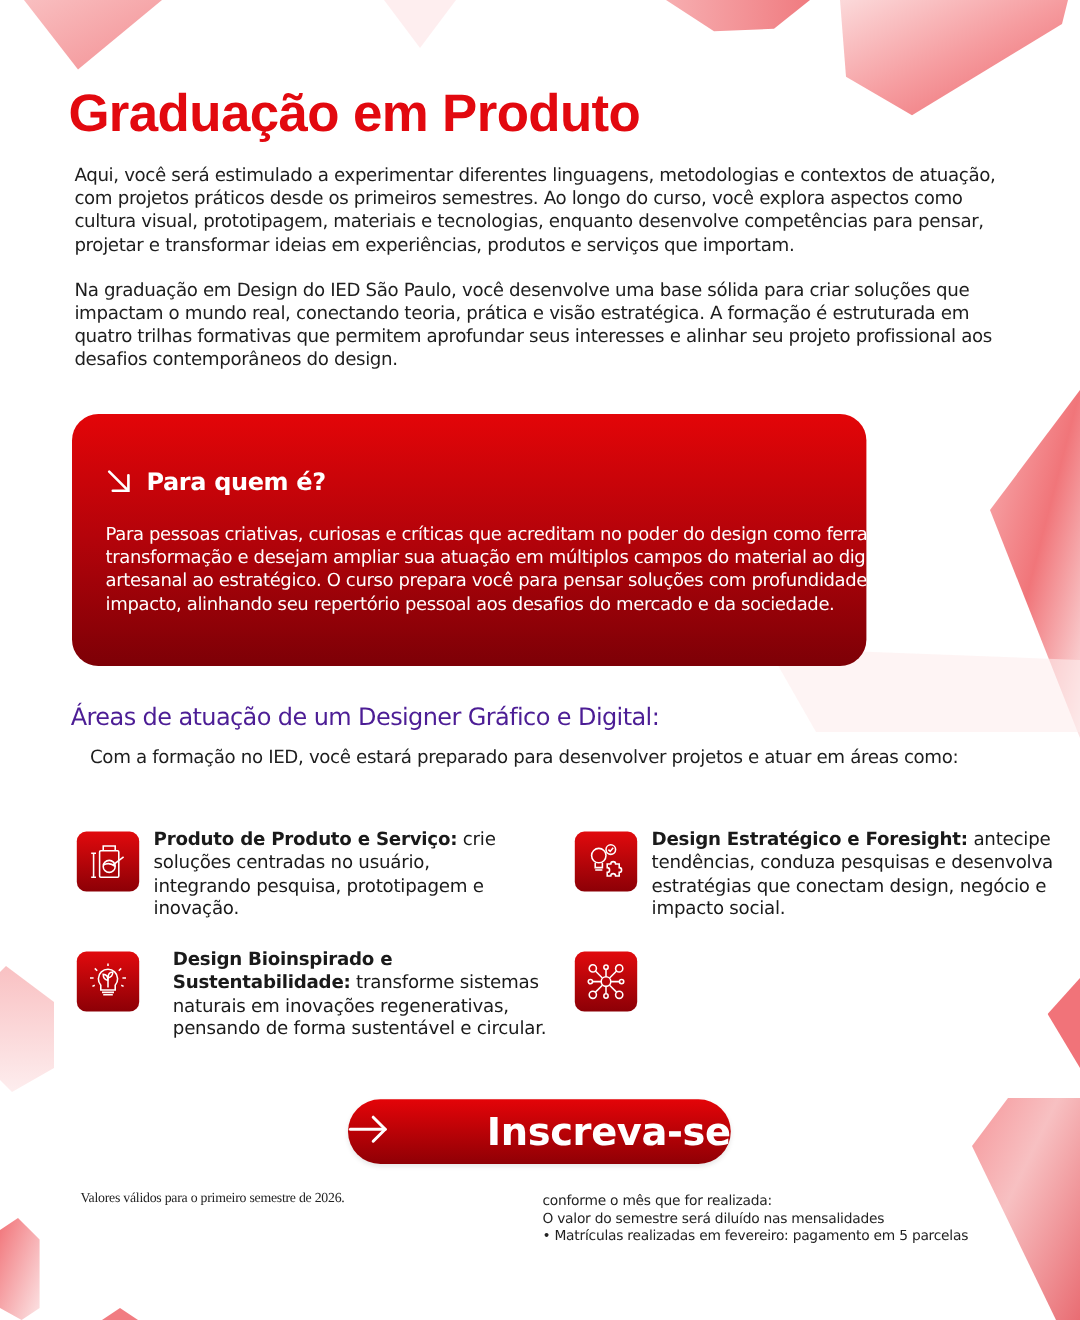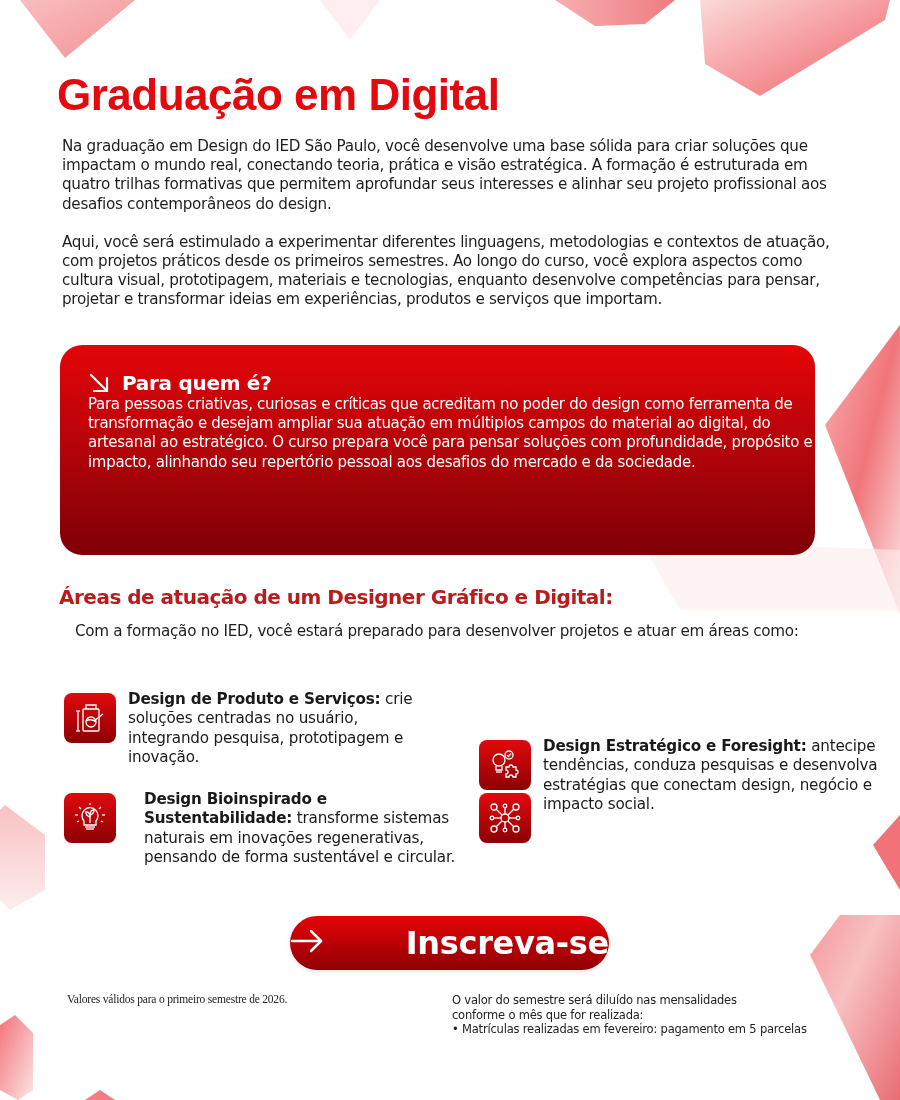--- a/index.html
+++ b/index.html
@@ -15,35 +15,35 @@
     font-size: 44px; letter-spacing: -0.5px; color: #e2090f;
   }
 
   .intro {
     position: absolute; left: 62px; top: 137px; width: 790px;
     font-size: 15.2px; line-height: 19.2px; color: #1e1e1e; letter-spacing: -0.3px;
   }
   .intro p { margin-bottom: 19px; }
 
   .card {
-    position: absolute; left: 60px; top: 345px; width: 755px; height: 210px;
+    position: absolute; left: 60px; top: 345px; width: 662px; height: 210px;
     border-radius: 22px;
     background: linear-gradient(180deg, #e30508 0%, #b3030a 50%, #7d0006 100%);
-    color: #fff; padding: 26px 28px;
+    color: #fff; padding: 44px 28px;
   }
   .card-head { display: flex; align-items: center; gap: 12px; }
   .card-head .arrow { width: 22px; height: 22px; }
   .card-title { font-size: 20px; font-weight: 700; letter-spacing: -0.3px; }
   .card-text {
-    font-size: 15px; line-height: 19.2px; width: 730px; letter-spacing: -0.3px;
+    margin-top: 23px; font-size: 15px; line-height: 19.2px; width: 730px; letter-spacing: -0.3px;
   }
 
   .areas-title {
     position: absolute; left: 59px; top: 585px;
-    font-size: 20px; font-weight: 700; letter-spacing: -0.5px; color: #b91c1c;
+    font-size: 20px; font-weight: 400; letter-spacing: -0.5px; color: #4c1d95;
   }
   .areas-sub {
     position: absolute; left: 59px; top: 622px;
     font-size: 15.2px; letter-spacing: -0.3px; color: #1e1e1e; margin-left: 16px;
   }
 
   .area { position: absolute; display: flex; gap: 12px; }
   .area .icon-box {
     width: 52px; height: 50px; border-radius: 8px; flex: none; margin-top: 3px;
     background: linear-gradient(180deg, #e10a0d 0%, #8c0006 100%);
@@ -165,25 +165,25 @@
       </defs>
     <polygon points="30,0 90,0 90,185 70,185 0,40" fill="url(#g7)" opacity="0.85"></polygon>
   </svg>
 </div>
 <div class="deco" style="left:85px; top:1090px;">
   <svg width="30" height="10" viewBox="0 0 30 10">
     <polygon points="0,10 15,0 30,10" fill="#ee5b61" opacity="0.8"></polygon>
   </svg>
 </div>
 
-<h1 class="title">Graduação em Digital</h1>
+<h1 class="title">Graduação em Produto</h1>
 
 <div class="intro">
+  <p>Aqui, você será estimulado a experimentar diferentes linguagens, metodologias e contextos de atuação, com projetos práticos desde os primeiros semestres. Ao longo do curso, você explora aspectos como cultura visual, prototipagem, materiais e tecnologias, enquanto desenvolve competências para pensar, projetar e transformar ideias em experiências, produtos e serviços que importam.</p>
   <p>Na graduação em Design do IED São Paulo, você desenvolve uma base sólida para criar soluções que impactam o mundo real, conectando teoria, prática e visão estratégica. A formação é estruturada em quatro trilhas formativas que permitem aprofundar seus interesses e alinhar seu projeto profissional aos desafios contemporâneos do design.</p>
-  <p>Aqui, você será estimulado a experimentar diferentes linguagens, metodologias e contextos de atuação, com projetos práticos desde os primeiros semestres. Ao longo do curso, você explora aspectos como cultura visual, prototipagem, materiais e tecnologias, enquanto desenvolve competências para pensar, projetar e transformar ideias em experiências, produtos e serviços que importam.</p>
 </div>
 
 <div class="card">
   <div class="card-head">
     <span class="arrow">
       <svg width="22" height="22" viewBox="0 0 22 22" fill="none" stroke="#fff" stroke-width="2.2" stroke-linecap="round">
         <line x1="3" y1="3" x2="18" y2="18"></line>
         <polyline points="6,19 19,19 19,6"></polyline>
       </svg>
     </span>
@@ -202,25 +202,25 @@
       <path d="M13 8 V4 H23 V8"></path>
       <line x1="5" y1="10" x2="5" y2="30"></line>
       <line x1="3" y1="10" x2="7" y2="10"></line>
         <line x1="3" y1="30" x2="7" y2="30"></line>
       <circle cx="18" cy="21" r="5"></circle>
       <path d="M13 20 Q18 17 23 21"></path>
       <line x1="21" y1="20" x2="30" y2="13"></line>
     </svg>
   </div>
   <div class="area-text">
-    <b>Design de Produto e Serviços:</b><span> crie soluções centradas no usuário, integrando pesquisa, prototipagem e inovação.</span>
-  </div>
-</div>
-
-<div class="area" style="left:479px; top:690px; width:400px;margin-top:47px;">
+    <b>Produto de Produto e Serviço:</b><span> crie soluções centradas no usuário, integrando pesquisa, prototipagem e inovação.</span>
+  </div>
+</div>
+
+<div class="area" style="left:479px; top:690px; width:400px;">
   <div class="icon-box">
     <svg width="34" height="34" viewBox="0 0 34 34" fill="none" stroke="#fff" stroke-width="1.3">
       <circle cx="11" cy="12" r="6"></circle>
       <path d="M8 18 V22 H14 V18"></path>
         <line x1="8" y1="24" x2="14" y2="24"></line>
       <circle cx="21" cy="7" r="4"></circle>
       <polyline points="19,7 20.5,8.5 23,5.5"></polyline>
       <path d="M18 19 h3 a2 2 0 1 1 4 0 h3 v3 a2 2 0 1 1 0 4 v3 h-3 a2 2 0 1 0 -4 0 h-3 v-3 a2 2 0 1 0 0 -4 z"></path>
     </svg>
   </div>
@@ -281,16 +281,16 @@
     <svg width="34" height="24" viewBox="0 0 34 24" fill="none" stroke="#fff" stroke-width="2.5" stroke-linecap="round" stroke-linejoin="round">
       <line x1="2" y1="12" x2="31" y2="12"></line>
       <polyline points="21,2 31,12 21,22"></polyline>
     </svg>
   </span>
   <span class="cta-label">Inscreva-se</span>
 </div>
 
 <p class="foot-left">Valores válidos para o primeiro semestre de 2026.</p>
 <div class="foot-right">
+  <div>conforme o mês que for realizada:</div>
   <div>O valor do semestre será diluído nas mensalidades</div>
-  <div>conforme o mês que for realizada:</div>
   <div>• Matrículas realizadas em fevereiro: pagamento em 5 parcelas</div>
 </div>
 
 </body></html>

